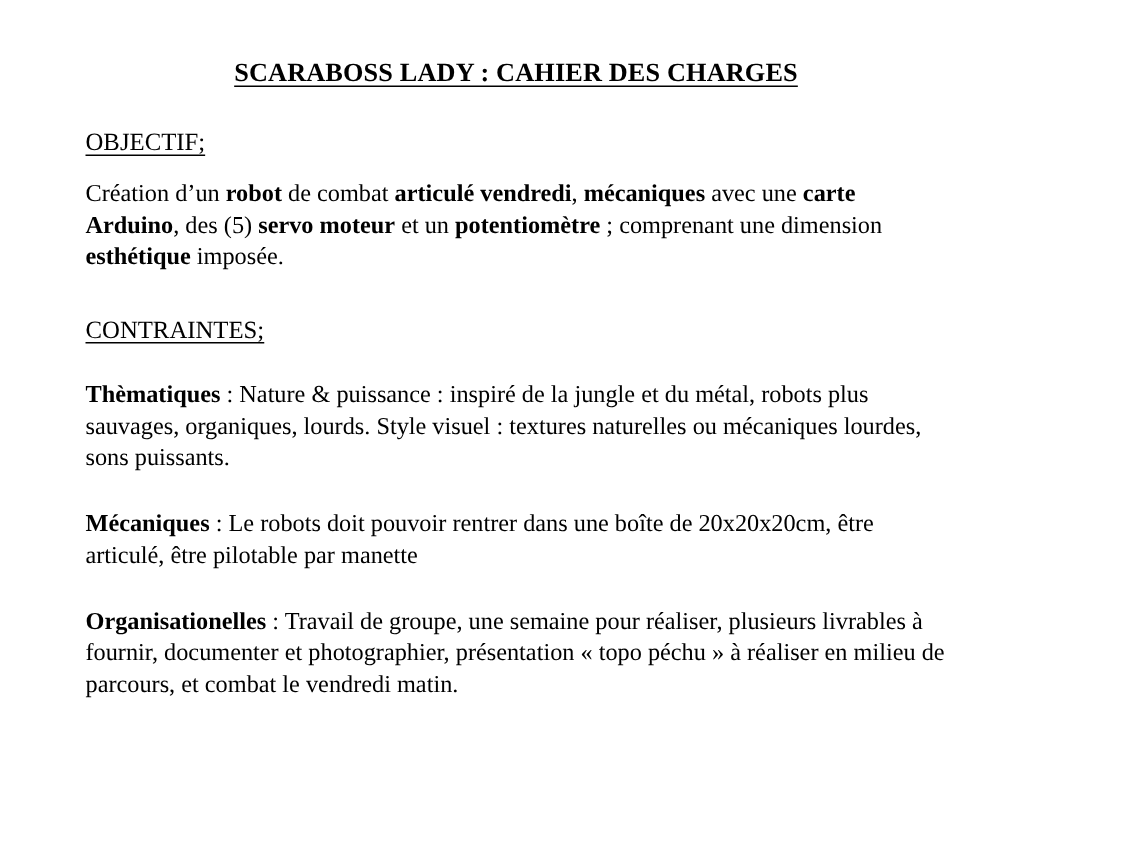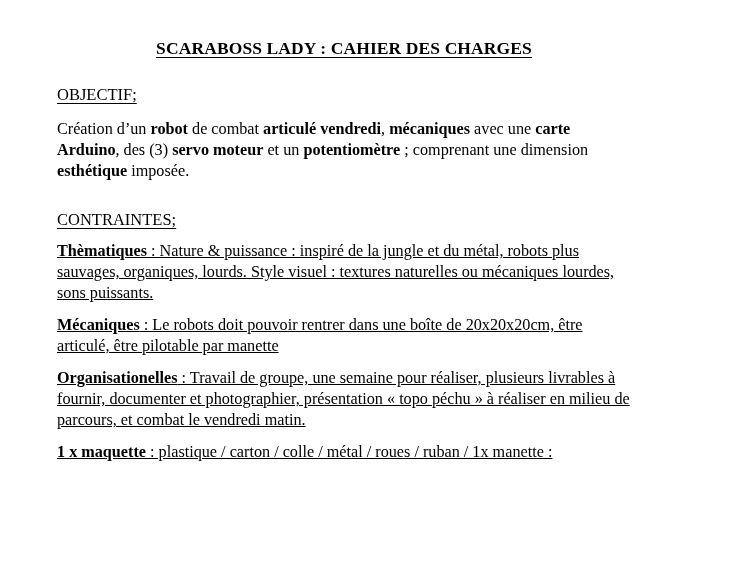--- a/index.html
+++ b/index.html
@@ -46,45 +46,43 @@
   .para {
     font-size: 16.2px;
     line-height: 1.30;
     margin: 11px 0 0 0;
     text-align: left;
   }
   .para.tight {
     margin-top: 0;
   }
   .para.gap-lg {
-    margin-top: 11px;
-    text-decoration: underline;
+    margin-top: 23px;
   }
   b { font-weight: bold; }
   .block-objectif { margin-top: 14px; }
   .head-objectif { margin-top: 24px; }
   .head-contraintes { margin-top: 26px; }
   .head-materiel { margin-top: 26px; }
 </style>
 </head>
 <body>
 
 <div class="page">
 
   <h1 class="doc-title"><span class="u"></span><span class="u">SCARABOSS LADY : CAHIER DES CHARGES </span></h1>
 
   <div class="section-head head-objectif"><span class="u">OBJECTIF;</span></div>
 
-  <p class="para block-objectif"><span>Création d’un </span><b>robot</b><span> de combat </span><b>articulé vendredi</b><span>, </span><b>mécaniques</b><span> avec une </span><b>carte Arduino</b><span>, des (3) </span><b>servo moteur</b><span> et un </span><b>potentiomètre</b><span> ; comprenant une dimension </span><b>esthétique</b><span> imposée.</span></p>
+  <p class="para block-objectif"><span>Création d’un </span><b>robot</b><span> de combat </span><b>articulé vendredi</b><span>, </span><b>mécaniques</b><span> avec une </span><b>carte Arduino</b><span>, des (5) </span><b>servo moteur</b><span> et un </span><b>potentiomètre</b><span> ; comprenant une dimension </span><b>esthétique</b><span> imposée.</span></p>
 
 
   <div class="section-head head-contraintes"><span class="u">CONTRAINTES; </span></div>
 
   <p class="para gap-lg"><b>Thèmatiques</b><span> : Nature &amp; puissance : inspiré de la jungle et du métal,  robots plus sauvages, organiques, lourds. Style visuel : textures naturelles ou mécaniques lourdes, sons puissants.</span></p>
 
   <p class="para gap-lg"><b>Mécaniques</b><span> : Le robots doit pouvoir rentrer dans une boîte de 20x20x20cm, être articulé, être pilotable par manette</span></p>
 
   <p class="para gap-lg"><b>Organisationelles</b><span> : Travail de groupe, une semaine pour réaliser, plusieurs livrables à fournir, documenter et photographier, présentation « topo péchu » à réaliser en milieu de parcours, et combat le vendredi matin.</span></p>
 
 
-  <p class="para gap-lg"><b>1 x maquette</b><span> : plastique / carton / colle / métal /  roues / ruban / 1x manette :</span></p>
 
 </div>
 
 </body></html>

